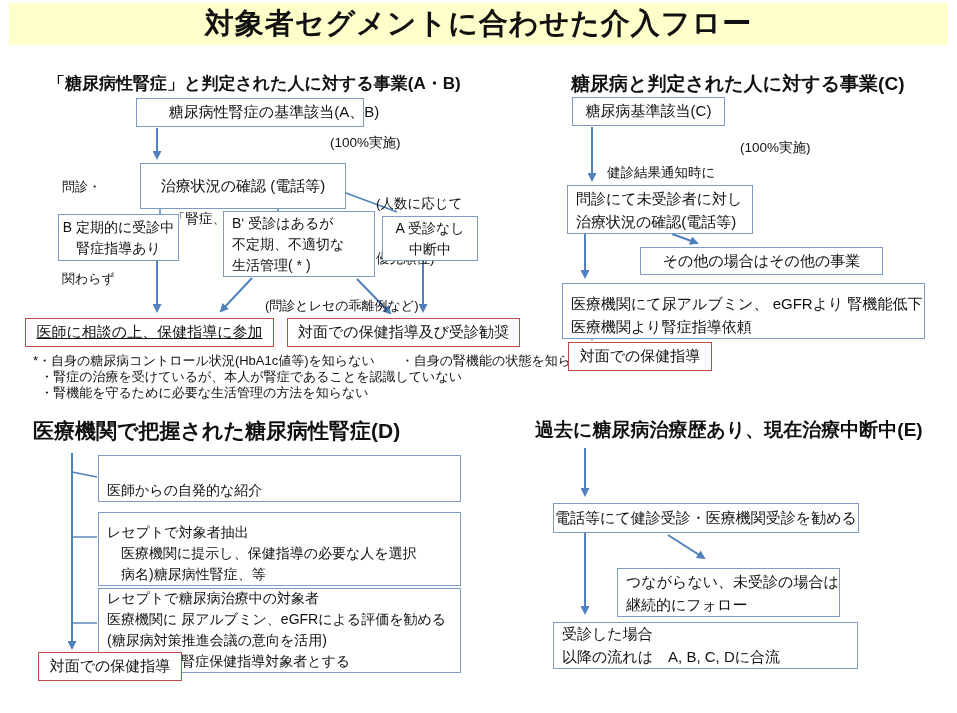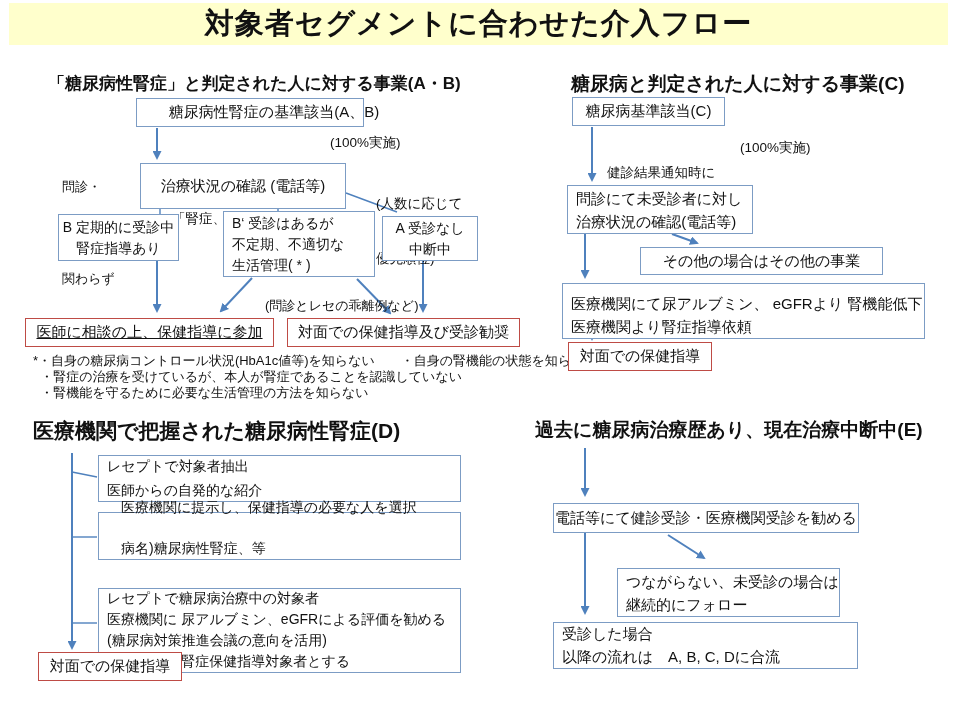--- a/index.html
+++ b/index.html
@@ -168,21 +168,21 @@
   <div class="box center red fs15" style="left:568px;top:342px;width:144px;height:29px;">
     <div class="line">対面での保健指導</div>
   </div>
 
   <div class="heading" style="left:33px;top:417px;font-size:21px;">医療機関で把握された糖尿病性腎症(D)</div>
 
   <div class="box left fs14" style="left:98px;top:455px;width:363px;height:47px;">
     <div class="line">医師からの自発的な紹介</div>
   </div>
 
-  <div class="box left fs14" style="left:98px;top:512px;width:363px;height:48px;gap:20px;">
+  <div class="box left fs14" style="left:98px;top:512px;width:363px;height:74px;">
     <div class="line">レセプトで対象者抽出</div>
     <div class="line">　医療機関に提示し、保健指導の必要な人を選択</div>
     <div class="line">　病名)糖尿病性腎症、等</div>
   </div>
 
   <div class="box left fs14" style="left:98px;top:588px;width:363px;height:85px;">
     <div class="line">レセプトで糖尿病治療中の対象者</div>
     <div class="line">医療機関に 尿アルブミン、eGFRによる評価を勧める</div>
     <div class="line">(糖尿病対策推進会議の意向を活用)</div>
     <div class="line">有所見者を 腎症保健指導対象者とする</div>

